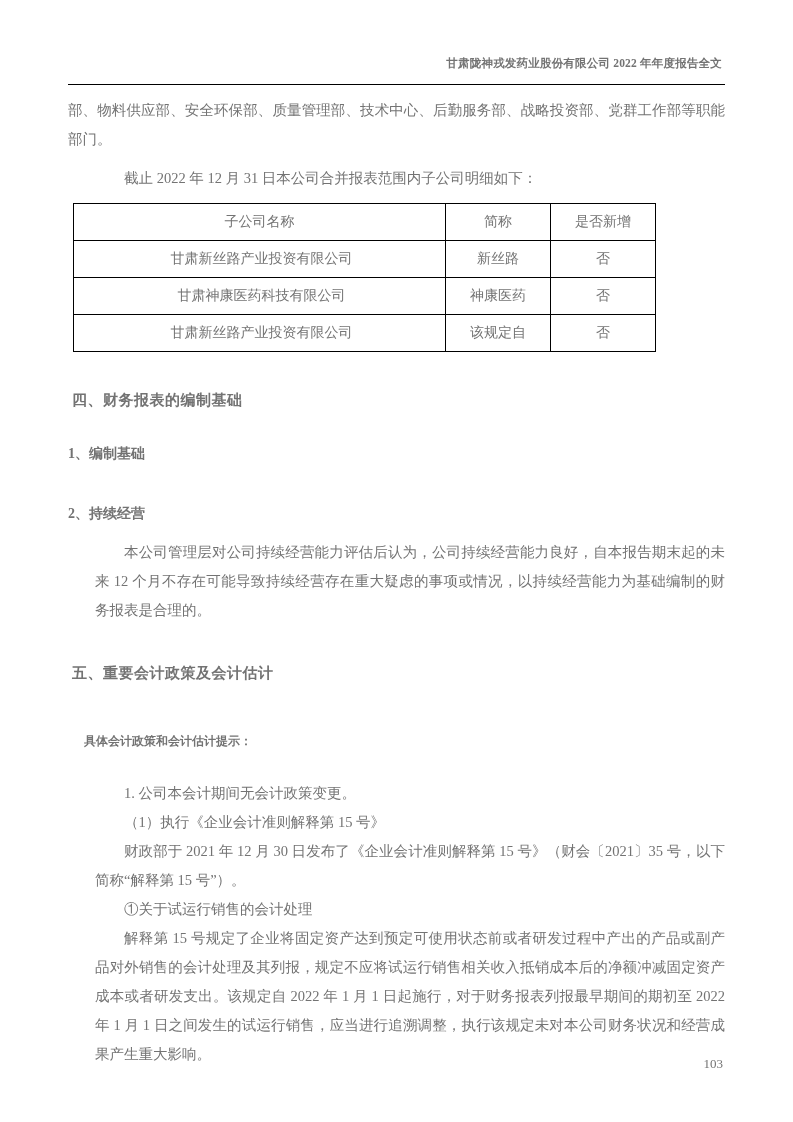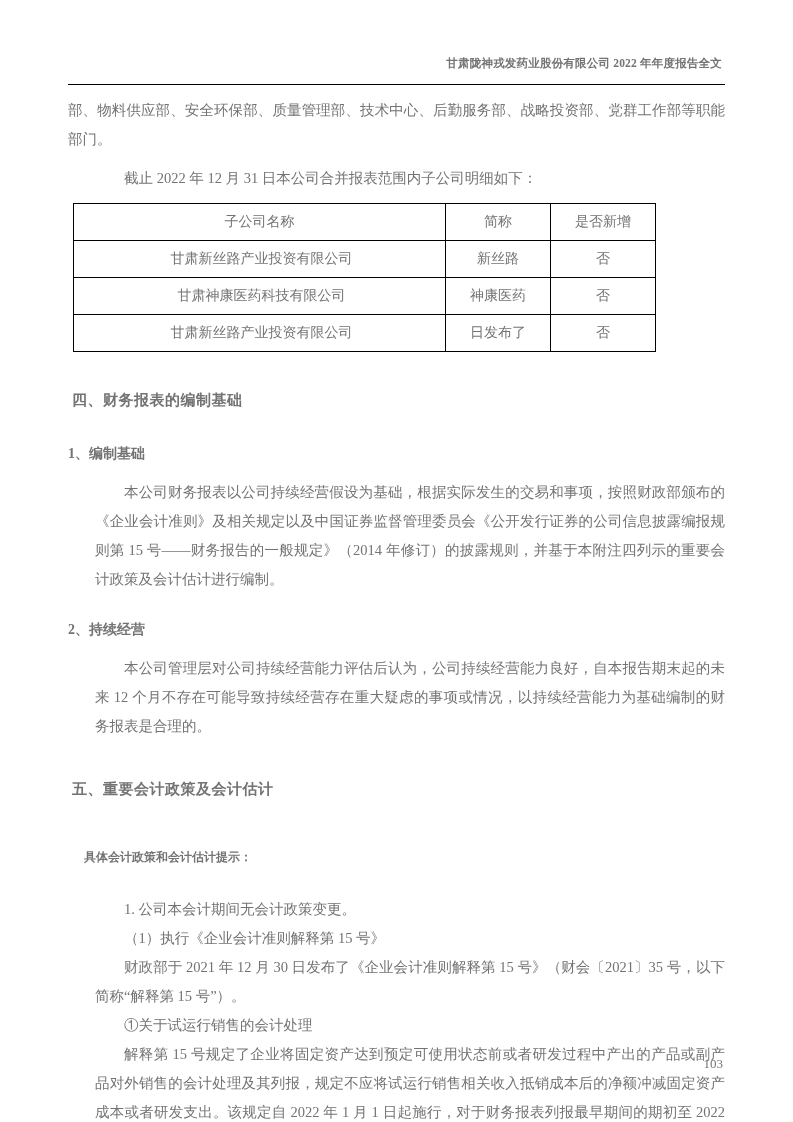--- a/index.html
+++ b/index.html
@@ -147,37 +147,36 @@
           <td class="ctr">新丝路</td>
           <td class="ctr">否</td>
         </tr>
         <tr>
           <td class="name">甘肃神康医药科技有限公司</td>
           <td class="ctr">神康医药</td>
           <td class="ctr">否</td>
         </tr>
         <tr>
           <td class="name">甘肃新丝路产业投资有限公司</td>
-          <td class="ctr">日发布了</td>
+          <td class="ctr">该规定自</td>
           <td class="ctr">否</td>
         </tr>
       </tbody>
     </table>
 
     <div class="gap-l"></div>
 
     <h2 class="sec">四、财务报表的编制基础</h2>
 
     <div class="gap-m"></div>
 
     <h3 class="sub">1、编制基础</h3>
 
     <div class="gap-s"></div>
 
-    <p class="ind">本公司财务报表以公司持续经营假设为基础，根据实际发生的交易和事项，按照财政部颁布的《企业会计准则》及相关规定以及中国证券监督管理委员会《公开发行证券的公司信息披露编报规则第 15 号——财务报告的一般规定》（2014 年修订）的披露规则，并基于本附注四列示的重要会计政策及会计估计进行编制。</p>
 
     <div class="gap-m"></div>
 
     <h3 class="sub">2、持续经营</h3>
 
     <div class="gap-s"></div>
 
     <p class="ind">本公司管理层对公司持续经营能力评估后认为，公司持续经营能力良好，自本报告期末起的未来 12 个月不存在可能导致持续经营存在重大疑虑的事项或情况，以持续经营能力为基础编制的财务报表是合理的。</p>
 
     <div class="gap-l"></div>

